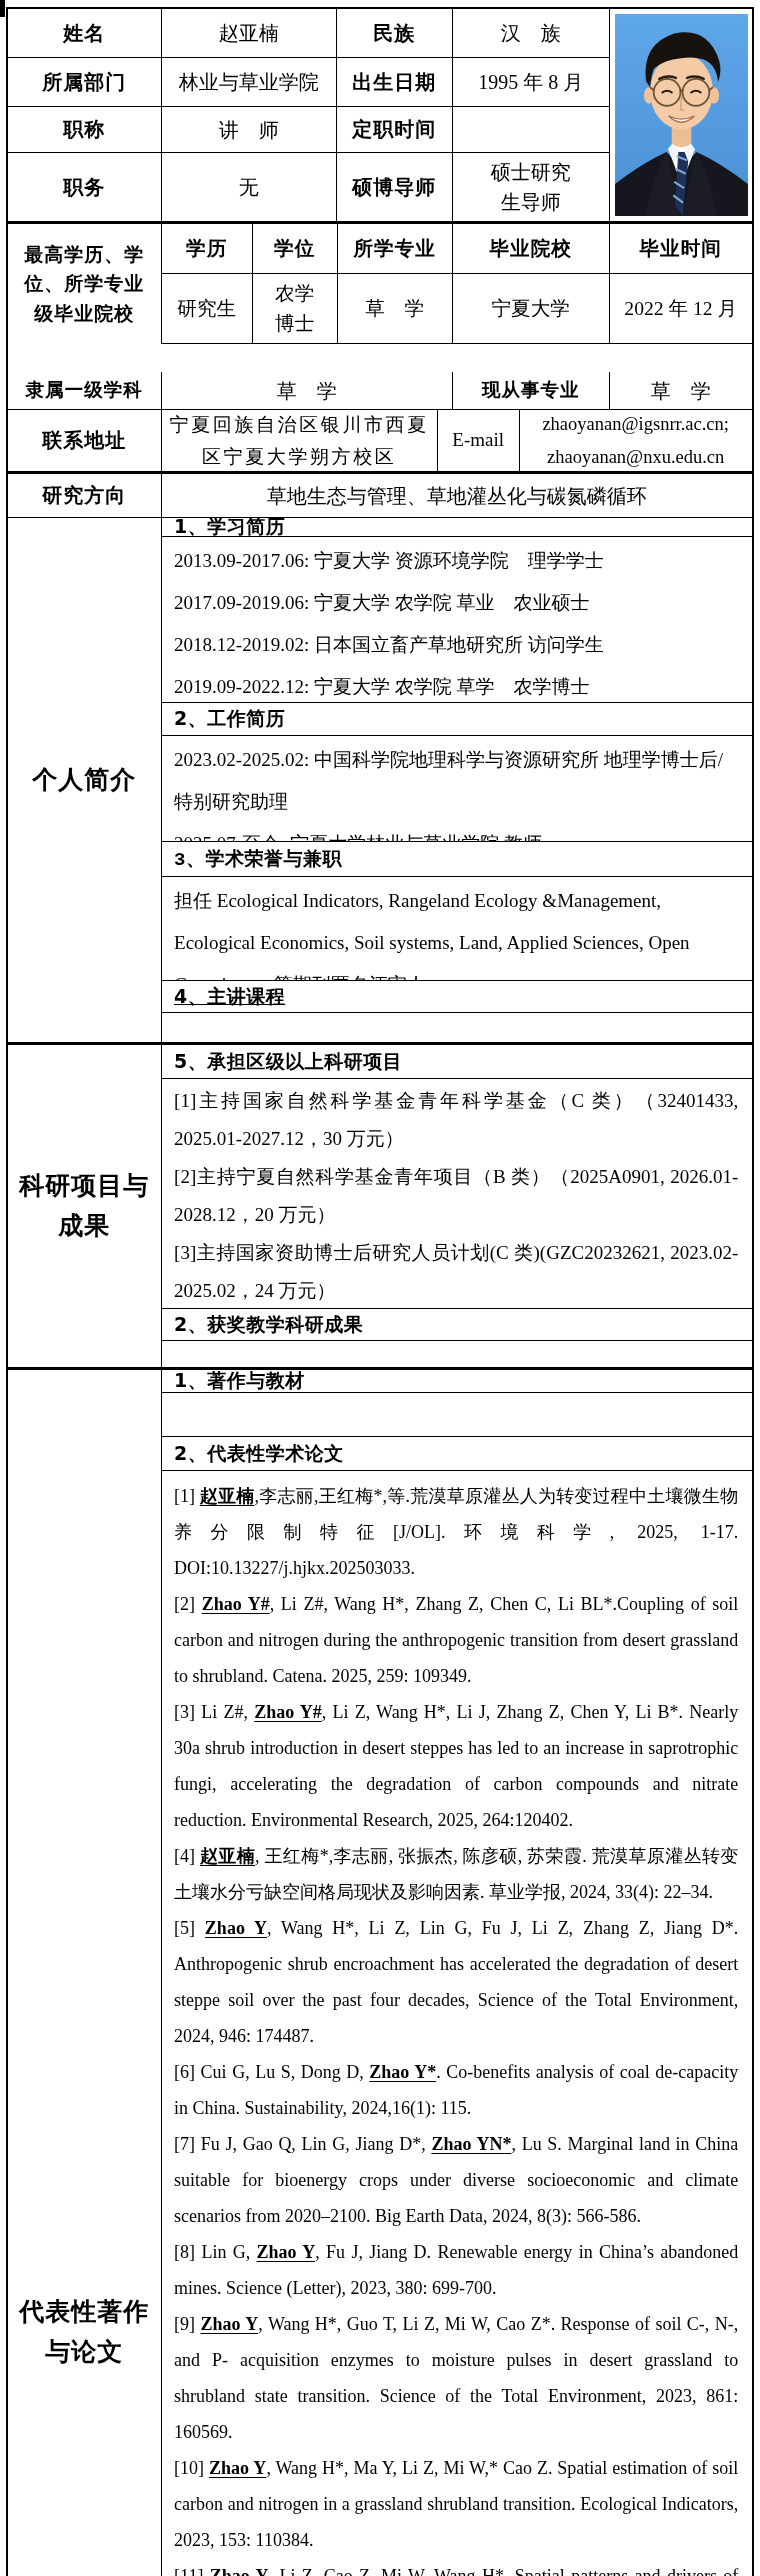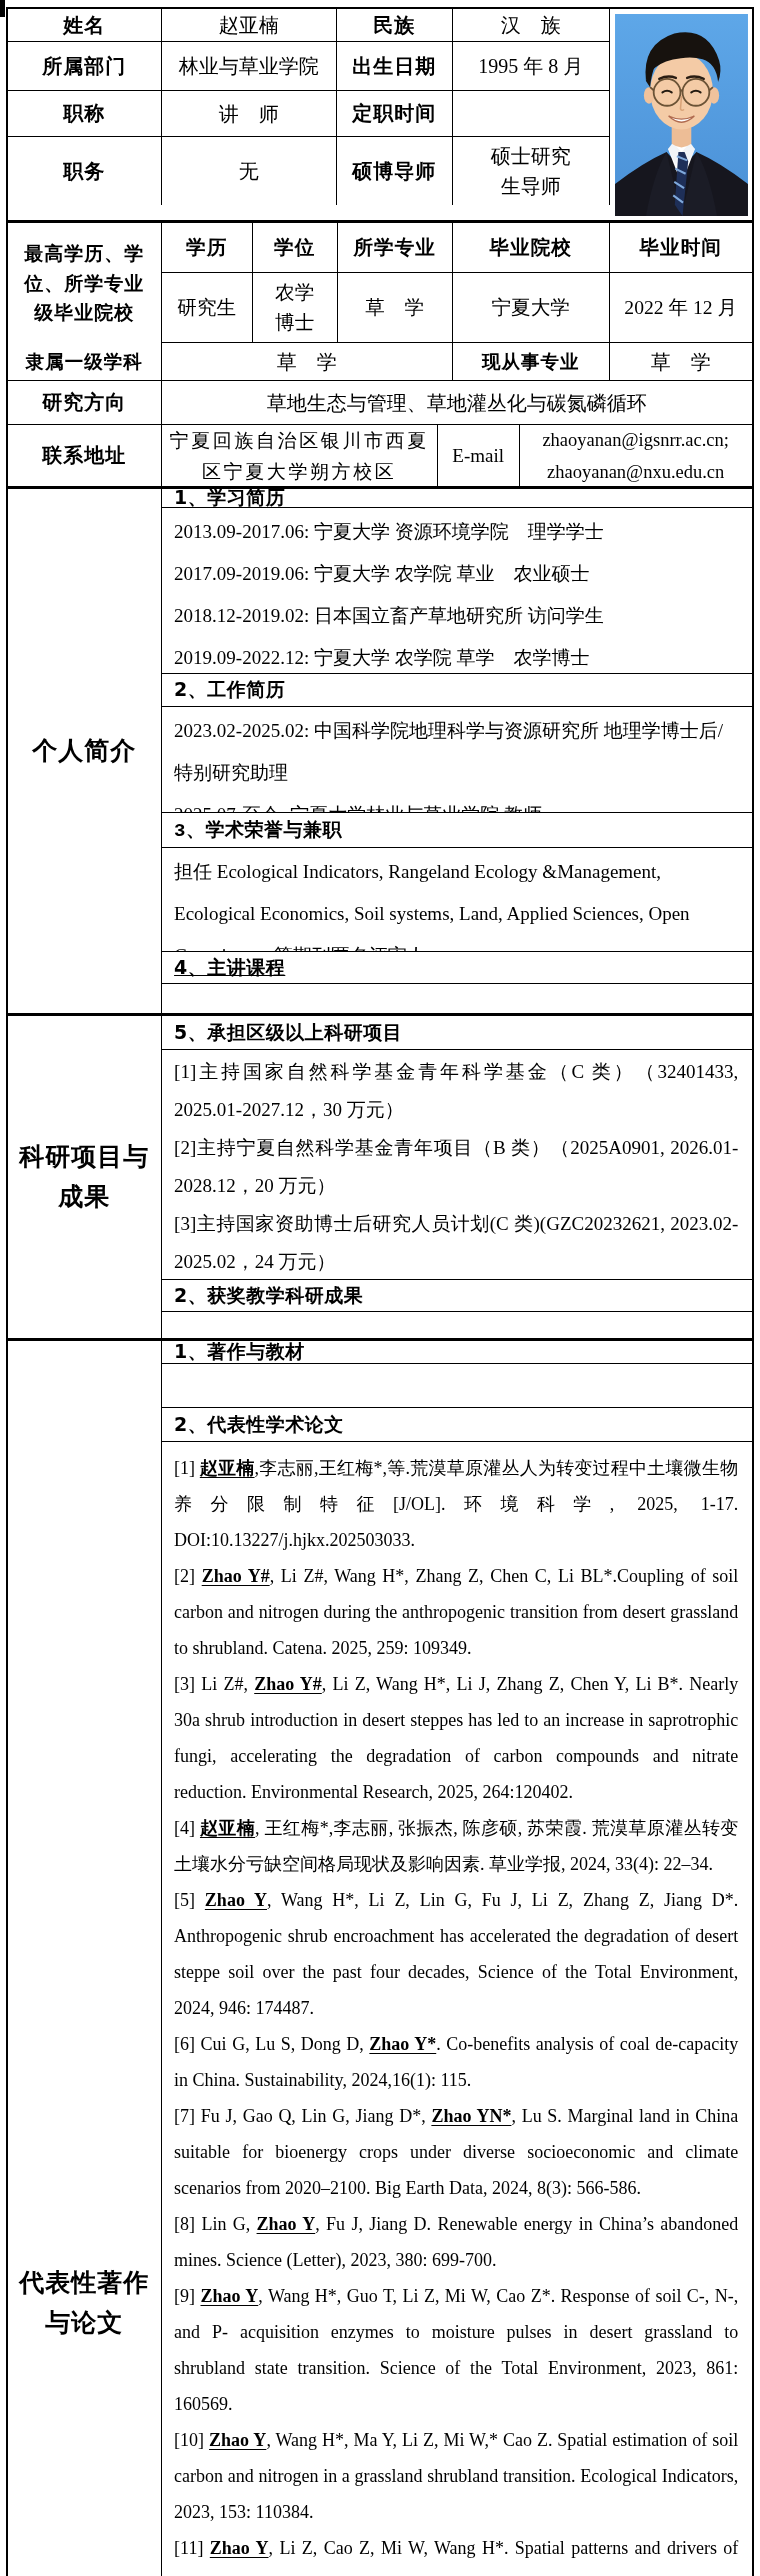--- a/index.html
+++ b/index.html
@@ -36,21 +36,21 @@
 </head>
 <body>
 
 <div class="page">
   <div class="corner-artifact"></div>
 
   <div class="cv">
 
     <div class="topblock">
       <div class="topleft">
-        <div class="row" style="height:33px;">
+        <div class="row" style="height:49px;">
           <div class="cell lbl" style="width:154px;">姓名</div>
           <div class="cell val" style="width:175px;">赵亚楠</div>
           <div class="cell lbl" style="width:116px;">民族</div>
           <div class="cell val" style="width:157px;">汉　族</div>
         </div>
         <div class="row" style="height:49px;">
           <div class="cell lbl" style="width:154px;">所属部门</div>
           <div class="cell val" style="width:175px;">林业与草业学院</div>
           <div class="cell lbl" style="width:116px;">出生日期</div>
           <div class="cell val" style="width:157px;">1995 年 8 月</div>
@@ -134,38 +134,38 @@
         <div class="cell" style="width:154px;border-right:1.5px solid #000;"></div>
         <div class="cell val" style="width:91px;">研究生</div>
         <div class="cell val" style="width:85px;">农学
 博士</div>
         <div class="cell val" style="width:115px;">草　学</div>
         <div class="cell val" style="width:157px;">宁夏大学</div>
         <div class="cell val last" style="flex:1;">2022 年 12 月</div>
       </div>
     </div>
 
-    <div class="row" style="height:38px;">
+    <div class="row" style="height:38px;margin-top:28px;">
       <div class="cell lbl" style="width:154px;font-size:18.5px;">隶属一级学科</div>
       <div class="cell val" style="width:291px;">草　学</div>
       <div class="cell lbl" style="width:157px;font-size:18.5px;">现从事专业</div>
       <div class="cell val last" style="flex:1;">草　学</div>
-    </div>
-
-    <div class="row" style="height:44px;">
-      <div class="cell lbl" style="width:154px;">研究方向</div>
-      <div class="cell val last" style="flex:1;">草地生态与管理、草地灌丛化与碳氮磷循环</div>
     </div>
 
     <div class="row thickb" style="height:64px;">
       <div class="cell lbl" style="width:154px;">联系地址</div>
       <div class="cell val" style="width:276px;font-size:19px;letter-spacing:2.6px;line-height:1.65;padding:0 7.2px;">宁夏回族自治区银川市西夏区宁夏大学朔方校区</div>
       <div class="cell val" style="width:82px;font-size:19px;">E-mail</div>
       <div class="cell val last" style="flex:1;font-size:18.5px;line-height:1.75;">zhaoyanan@igsnrr.ac.cn;
 zhaoyanan@nxu.edu.cn</div>
+    </div>
+
+    <div class="row" style="height:44px;">
+      <div class="cell lbl" style="width:154px;">研究方向</div>
+      <div class="cell val last" style="flex:1;">草地生态与管理、草地灌丛化与碳氮磷循环</div>
     </div>
 
     <div class="section">
       <div class="seclabel">个人简介</div>
       <div class="secbody">
         <div class="sub-h" style="height:19px;">1、学习简历</div>
         <div class="sub-c" style="height:166px;">
             <div class="line">2013.09-2017.06: 宁夏大学 资源环境学院　理学学士</div>
             <div class="line">2017.09-2019.06: 宁夏大学 农学院 草业　农业硕士</div>
             <div class="line">2018.12-2019.02: 日本国立畜产草地研究所 访问学生</div>

